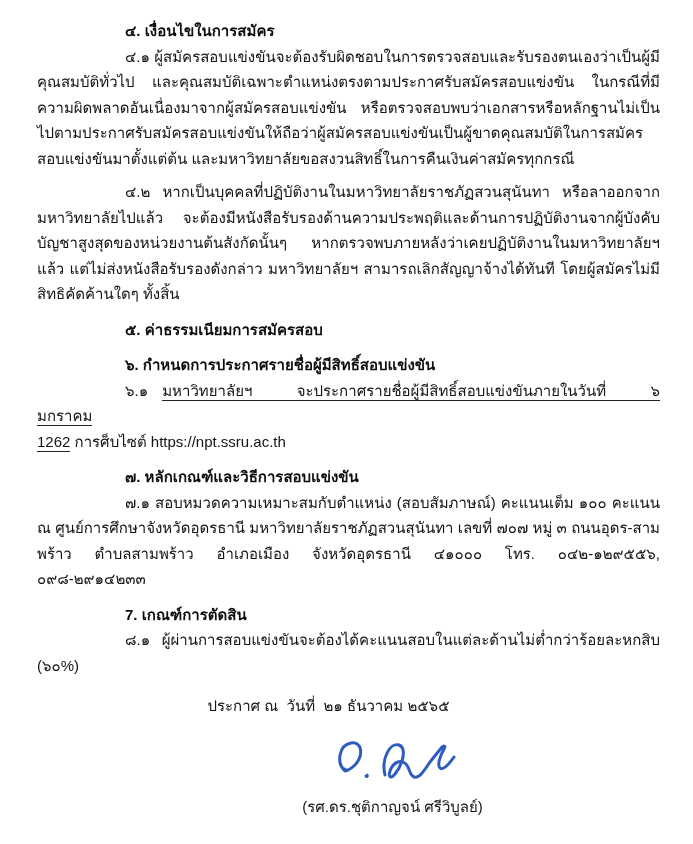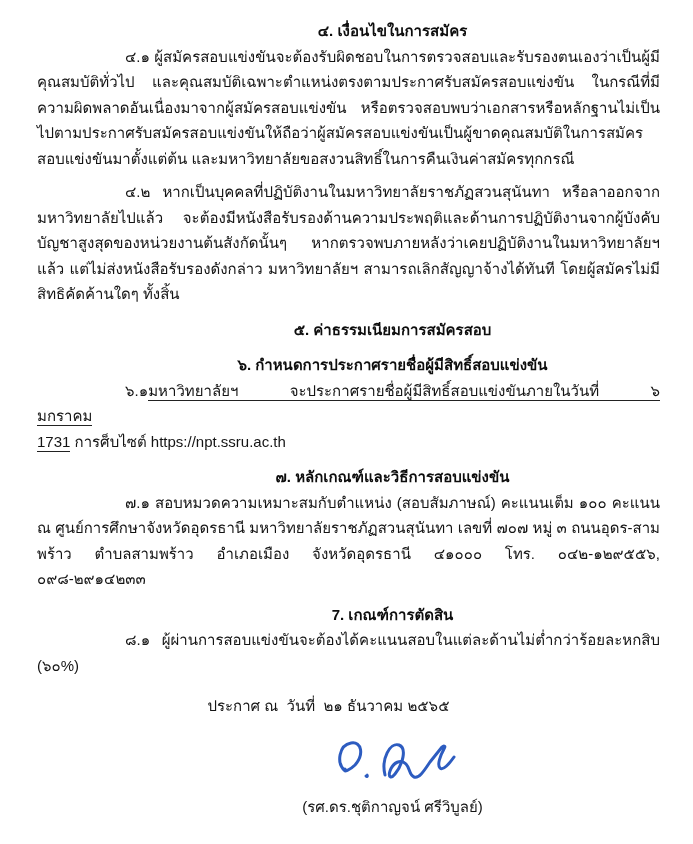--- a/index.html
+++ b/index.html
@@ -13,30 +13,29 @@
     font-size:15px;
     line-height:25.5px;
     color:#141414;
     overflow:hidden;
   }
   .sec{
     margin:10px 0 0 88px;
     font-size:15px;
     font-weight:700;
     color:#0d0d0d;
-    text-align:center;
   }
   .sec.first{margin-top:4px;}
   .para{
     margin:0;
     text-indent:88px;
     text-align:justify;
   }
   .para.spaced{margin-top:8px;}
-  .num{}
+  .num{margin-right:14px;}
   .u{
     border-bottom:1px solid #222;
     padding-bottom:1px;
   }
   .gapwide{word-spacing:24px;}
   .date-line{
     text-align:center;
     transform:translateX(-20px);
     white-space:pre;
   }
@@ -53,21 +52,21 @@
 
 <div class="page">
 
   <h3 class="sec first">๔. เงื่อนไขในการสมัคร</h3>
   <p class="para">๔.๑ ผู้สมัครสอบแข่งขันจะต้องรับผิดชอบในการตรวจสอบและรับรองตนเองว่าเป็นผู้มีคุณสมบัติทั่วไป และคุณสมบัติเฉพาะตำแหน่งตรงตามประกาศรับสมัครสอบแข่งขัน ในกรณีที่มีความผิดพลาดอันเนื่องมาจากผู้สมัครสอบแข่งขัน หรือตรวจสอบพบว่าเอกสารหรือหลักฐานไม่เป็นไปตามประกาศรับสมัครสอบแข่งขันให้ถือว่าผู้สมัครสอบแข่งขันเป็นผู้ขาดคุณสมบัติในการสมัครสอบแข่งขันมาตั้งแต่ต้น และมหาวิทยาลัยขอสงวนสิทธิ์ในการคืนเงินค่าสมัครทุกกรณี</p>
   <p class="para spaced">๔.๒ หากเป็นบุคคลที่ปฏิบัติงานในมหาวิทยาลัยราชภัฏสวนสุนันทา หรือลาออกจากมหาวิทยาลัยไปแล้ว จะต้องมีหนังสือรับรองด้านความประพฤติและด้านการปฏิบัติงานจากผู้บังคับบัญชาสูงสุดของหน่วยงานต้นสังกัดนั้นๆ หากตรวจพบภายหลังว่าเคยปฏิบัติงานในมหาวิทยาลัยฯ แล้ว แต่ไม่ส่งหนังสือรับรองดังกล่าว มหาวิทยาลัยฯ สามารถเลิกสัญญาจ้างได้ทันที โดยผู้สมัครไม่มีสิทธิคัดค้านใดๆ ทั้งสิ้น</p>
 
   <h3 class="sec">๕. ค่าธรรมเนียมการสมัครสอบ</h3>
 
   <h3 class="sec">๖. กำหนดการประกาศรายชื่อผู้มีสิทธิ์สอบแข่งขัน</h3>
-  <p class="para"><span class="num">๖.๑</span><span class="u gapwide">มหาวิทยาลัยฯ จะประกาศรายชื่อผู้มีสิทธิ์สอบแข่งขันภายในวันที่ ๖ มกราคม</span><br><span class="u">1731</span>
+  <p class="para"><span class="num">๖.๑</span><span class="u gapwide">มหาวิทยาลัยฯ จะประกาศรายชื่อผู้มีสิทธิ์สอบแข่งขันภายในวันที่ ๖ มกราคม</span><br><span class="u">1262</span>
     <span>การศ็บไซต์</span>
     <span>https://npt.ssru.ac.th</span>
   </p>
 
   <h3 class="sec">๗. หลักเกณฑ์และวิธีการสอบแข่งขัน</h3>
   <p class="para">๗.๑ สอบหมวดความเหมาะสมกับตำแหน่ง (สอบสัมภาษณ์) คะแนนเต็ม ๑๐๐ คะแนน ณ ศูนย์การศึกษาจังหวัดอุดรธานี มหาวิทยาลัยราชภัฏสวนสุนันทา เลขที่ ๗๐๗ หมู่ ๓ ถนนอุดร-สามพร้าว ตำบลสามพร้าว อำเภอเมือง จังหวัดอุดรธานี ๔๑๐๐๐ โทร. ๐๔๒-๑๒๙๕๕๖, ๐๙๘-๒๙๑๔๒๓๓</p>
 
   <h3 class="sec">7. เกณฑ์การตัดสิน</h3>
   <p class="para">๘.๑ ผู้ผ่านการสอบแข่งขันจะต้องได้คะแนนสอบในแต่ละด้านไม่ต่ำกว่าร้อยละหกสิบ (๖๐%)</p>
 

